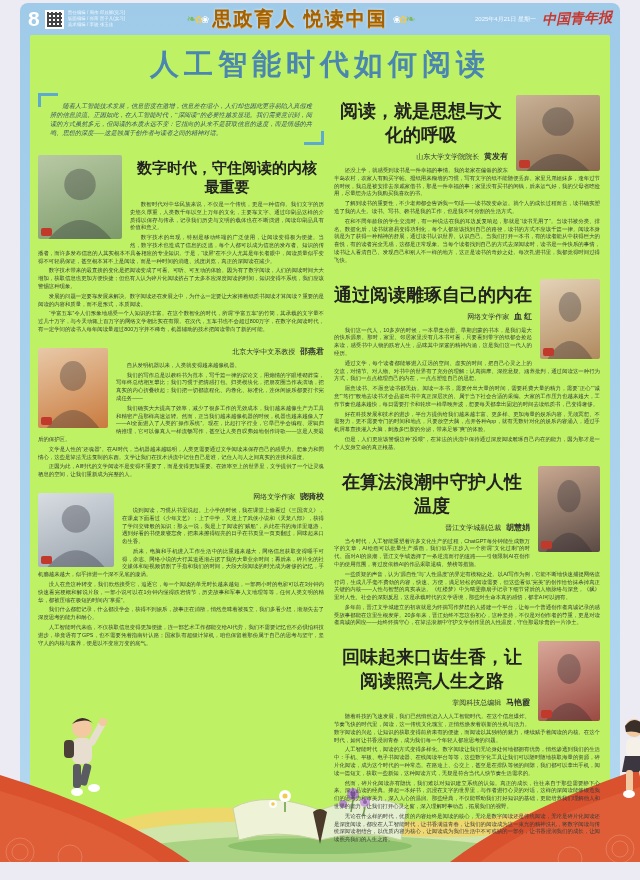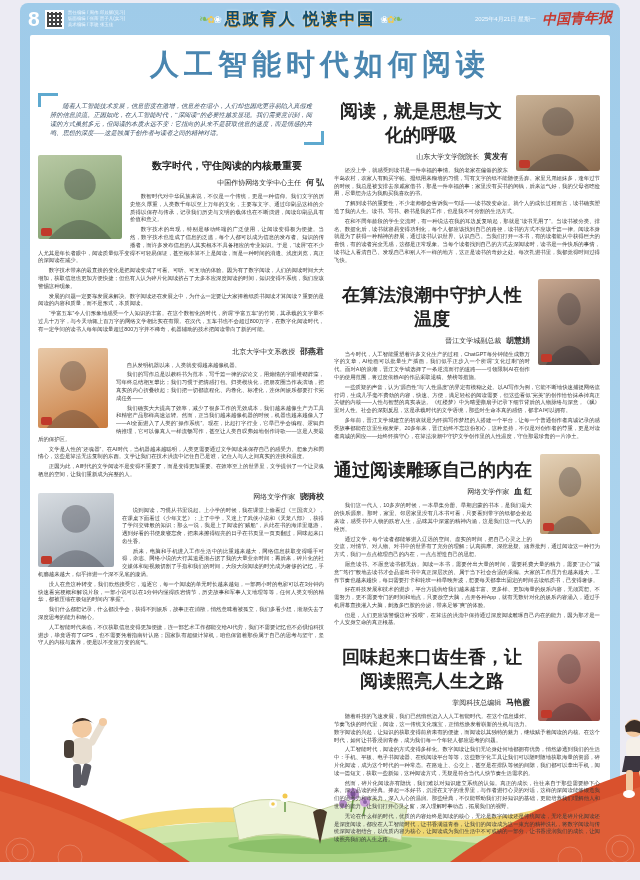--- a/index.html
+++ b/index.html
@@ -4,45 +4,45 @@
 <style>
   * { margin:0; padding:0; box-sizing:border-box; }
   body { width:640px; height:880px; background:#ecebf3; font-family:"Liberation Sans",sans-serif; position:relative; overflow:hidden; }
   .frame { position:absolute; left:20px; top:3px; width:600px; height:856px; background:linear-gradient(180deg,#9fcbe9,#b3d8f0); border-radius:8px; }
   
   .banner { position:absolute; left:20px; top:3px; width:600px; height:32px; display:flex; align-items:center; padding:0 8px; color:#fff; z-index:5; }
   .pageno { font-size:21px; font-weight:bold; color:#fff; margin-right:5px; }
   .qr { width:19px; height:19px; background-color:#fff; background-image:repeating-linear-gradient(0deg,#444 0 2px,transparent 2px 4px),repeating-linear-gradient(90deg,#444 0 2px,transparent 2px 4px); border:2px solid #fff; margin-right:4px; }
   .credits { font-size:4.5px; line-height:6px; color:#eef7ff; white-space:nowrap; }
   .banner-center { flex:1; display:flex; align-items:center; justify-content:center; gap:5px; }
-  .banner-title { font-size:16px; font-weight:bold; color:#0c4a6e; letter-spacing:2px; text-shadow:0 1px 0 #e09a2c, 0 0 3px rgba(255,255,255,.8); font-family:"Liberation Sans",sans-serif; }
+  .banner-title { font-size:19px; font-weight:bold; color:#a16207; letter-spacing:2px; text-shadow:0 1px 0 #e09a2c, 0 0 3px rgba(255,255,255,.8); font-family:"Liberation Sans",sans-serif; }
   .flower-cluster { font-size:10px; letter-spacing:-2px; }
   .flower-cluster .w { color:#fff; } .flower-cluster .y { color:#f3c94f; } .flower-cluster .g { color:#7fba5a; font-size:12px; }
   .banner-date { font-size:6px; color:#f2f9ff; margin-right:6px; white-space:nowrap; }
   .masthead { font-family:"Liberation Serif",serif; font-style:italic; font-weight:bold; color:#c8372d; font-size:14px; white-space:nowrap; transform:rotate(-2deg); }
   
-  .content { position:absolute; left:30px; top:35px; width:580px; height:816px; background:#ffffff; border-radius:2px; overflow:hidden; }
+  .content { position:absolute; left:30px; top:35px; width:580px; height:816px; background:#bef264; border-radius:2px; overflow:hidden; }
   .headline { text-align:center; font-size:29px; font-weight:bold; color:#4a86b0; letter-spacing:5px; margin:10px 0 8px; font-family:"Liberation Serif",serif; }
   .cols { display:flex; gap:10px; padding:0 8px; position:relative; z-index:1; }
   .col-l { width:286px; } .col-r { width:266px; }
   
   .intro { position:relative; padding:8px 12px; margin-bottom:8px; }
   .intro p { font-size:6.2px; line-height:9px; color:#3d5166; font-style:italic; text-align:justify; text-indent:2em; font-family:"Liberation Serif",serif; }
   .cnr { position:absolute; width:20px; height:14px; }
   .cnr-tl { left:0; top:0; border-left:3px solid #5ea9cf; border-top:3px solid #5ea9cf; }
   .cnr-br { right:0; bottom:0; border-right:3px solid #5ea9cf; border-bottom:3px solid #5ea9cf; }
   
   article { margin-bottom:10px; overflow:hidden; }
   .photo { width:84px; height:84px; border-radius:2px; position:relative; flex-shrink:0; }
   .photo.fl { float:left; margin:2px 8px 3px 0; }
   .photo.fr { float:right; margin:2px 0 3px 8px; }
   .photo svg { position:absolute; inset:0; width:100%; height:100%; }
   .badge { position:absolute; left:3px; bottom:3px; width:11px; height:8px; background:#c0392b; border-radius:2px; }
   h2.atitle { text-align:center; font-weight:bold; color:#222; font-family:"Liberation Serif",serif; margin:6px 0 4px; }
-  .col-l h2.atitle { font-size:10px; letter-spacing:0; }
+  .col-l h2.atitle { font-size:15px; letter-spacing:0; }
   .col-r h2.atitle { font-size:18px; letter-spacing:0; }
   .byline { text-align:right; font-size:7px; color:#333; margin-bottom:5px; font-family:"Liberation Serif",serif; }
   .byline b { font-size:8px; margin-left:3px; }
   .body p { font-size:5.4px; line-height:7.8px; color:#3a3a3a; text-align:justify; text-indent:2em; margin-bottom:2px; }
   
   .deco { position:absolute; left:0; bottom:18px; width:640px; height:105px; z-index:0; pointer-events:none; }
   .deco svg { position:absolute; left:0; bottom:0; }
   .fig { position:absolute; z-index:3; }
   .fig-boy { left:52px; bottom:60px; }
   .fig-girl { right:28px; bottom:62px; }
@@ -83,24 +83,20 @@
       <div id="left-articles">
   <article>
     <div class="photo fl" style="width: 84px; height: 84px; background: linear-gradient(160deg, rgb(184, 201, 164), rgb(125, 154, 106));">
       <svg viewBox="0 0 40 40" preserveAspectRatio="none">
         <circle cx="20" cy="14" r="7.5" fill="rgba(30,30,40,0.30)"></circle>
         <path d="M5,40 Q20,22 35,40 Z" fill="rgba(30,30,40,0.30)"></path>
       </svg>
       <span class="badge"></span>
     </div>
     <h2 class="atitle">数字时代，守住阅读的内核最重要</h2>
-    <div class="byline">
-      <span>中国作协网络文学中心主任</span>
-      <b>何 弘</b>
-    </div>
     <div class="body">
               <p>数智时代对中华民族来说，不仅是一个传统，更是一种信仰。我们文字的历史悠久厚重，人类数千年以至上万年的文化，主要靠文字、通过印刷品这样的介质得以保存与传承，记录我们历史与文明的载体也在不断演进，阅读印刷品具有价值和意义。</p>
               <p>数字技术的出现，特别是移动终端的广泛使用，让阅读变得极为便捷。当然，数字技术也造成了信息的泛滥，每个人都可以成为信息的发布者、知识的传播者，而许多发布信息的人其实根本不具备相应的专业知识。于是，“读屏”在不少人尤其是年长者眼中，阅读质量似乎变得不可轻易保证，甚至根本算不上是阅读，而是一种时间的消遣、浅度浏览，真正的深阅读在减少。</p>
               <p>数字技术带来的最直接的变化是把阅读变成了可看、可听、可互动的体验。因为有了数字阅读，人们的阅读时间大大增加，获取信息也更加方便快捷；但也有人认为碎片化阅读挤占了太多本应深度阅读的时间，知识变得不系统，我们应该警惕这种现象。</p>
               <p>发展的问题一定要靠发展来解决。数字阅读还在发展之中，为什么一定要让大家捧着纸质书阅读才算阅读？重要的是阅读的内容和质量，而不是形式，本质阅读。</p>
               <p>“学富五车”令人们形象地感受一个人知识的丰富。在这个数智化的时代，所谓“学富五车”的竹简，其承载的文字量不过几十万字，与今天动辄上百万字的网络文学相比实在有限。在汉代，五车书也不会超过800万字，在数字化阅读时代，有一定学问的读书人每年阅读量超过800万字并不稀奇，机器辅助的技术把阅读带向了新的可能。</p>
             </div>
   </article>
 
   <article>
@@ -162,58 +158,58 @@
       <b>黄发有</b>
     </div>
     <div class="body">
               <p>还没上学，就感受到读书是一件幸福的事情。我的老家在偏僻的胶东半岛农村，农家人有购买字帖、报纸用来糊墙的习惯，写有文字的纸不能随便丢弃。家里兄弟姐妹多，逢年过节的时候，我总是被安排去亲戚家借书，那是一件幸福的事；家里没有买书的闲钱，后来运气好，我的父母省吃俭用，尽量想办法为我购买我喜欢的书。</p>
               <p>了解到读书的重要性，不少老师都会告诉我一句话——读书改变命运。就个人的成长过程而言，读书确实塑造了我的人生。读书、写书、教书是我的工作，也是我不可分割的生活方式。</p>
               <p>在和不同年龄段的学生交流时，有一种说法在我的耳边反复响起，那就是“读书无用了”。当读书被分类、排名、数据化后，读书就容易变得功利化，每个人都应该找到自己的路径，读书的方式不应该千篇一律。阅读本身就是为了获得一种精神的舒展，通过读书认识世界、认识自己。当我们打开一本书，有的读者能从中获得巨大的喜悦，有的读者完全无感，这都是正常现象。当每个读者找到自己的方式去深阅读时，读书是一件快乐的事情，读书让人看清自己、发现自己和别人不一样的地方，这正是读书的奇妙之处。每次扎进书里，我都觉得时间过得飞快。</p>
             </div>
   </article>
 
   <article>
-    <div class="photo fr" style="width: 62px; height: 86px; background: linear-gradient(160deg, rgb(201, 168, 144), rgb(90, 74, 68));">
-      <svg viewBox="0 0 40 40" preserveAspectRatio="none">
-        <circle cx="20" cy="14" r="7.5" fill="rgba(30,30,40,0.30)"></circle>
-        <path d="M5,40 Q20,22 35,40 Z" fill="rgba(30,30,40,0.30)"></path>
-      </svg>
-      <span class="badge"></span>
-    </div>
-    <h2 class="atitle">在算法浪潮中守护人性温度</h2>
-    <div class="byline">
-      <span>晋江文学城副总裁</span>
-      <b>胡慧娟</b>
-    </div>
-    <div class="body">
-              <p>当今时代，人工智能重塑着许多文化生产的过程，ChatGPT每分钟能生成数万字的文章，AI绘画可以批量生产插画，我们似乎正步入一个所谓“文化过剩”的时代。面对AI的浪潮，晋江文学城选择了一条逆流而行的道路——引领限制AI在创作中的使用范围，将过度依赖AI的作品采取退稿、禁榜等措施。</p>
-              <p>一些质疑的声音，认为“源自性”与“人性温度”的界定有模糊之处。以AI写作为例，它能不断地快速捕捉网络流行词，生成几乎毫不费劲的内容，快速、方便，满足轻松的阅读需要，但这些看似“完美”的创作恰恰抹杀掉真正关键的内核——人性与智慧的真实表达。《红楼梦》中为晴雯撕扇子记录下细节背后的人物脉络与深意，《飘》里对人性、社会的深刻反思，这是承载时代的文学语境，那些对生命本真的感悟，都非AI可以拥有。</p>
-              <p>多年前，晋江文学城建立的初衷就是为怀揣写作梦想的人搭建一个平台，让每一个普通创作者真诚记录的感受故事都能在这里生根发芽。20多年来，晋江始终不忘这份初心，这种坚持，不仅是对创作者的尊重，更是对读者真诚的回应——始终怀揣守心，在算法浪潮中守护文学创作里的人性温度，守住那最珍贵的一片净土。</p>
-            </div>
-  </article>
-
-  <article>
     <div class="photo fr" style="width: 60px; height: 80px; background: linear-gradient(160deg, rgb(228, 210, 184), rgb(176, 137, 94));">
       <svg viewBox="0 0 40 40" preserveAspectRatio="none">
         <circle cx="20" cy="14" r="7.5" fill="rgba(30,30,40,0.30)"></circle>
         <path d="M5,40 Q20,22 35,40 Z" fill="rgba(30,30,40,0.30)"></path>
       </svg>
       <span class="badge"></span>
     </div>
     <h2 class="atitle">通过阅读雕琢自己的内在</h2>
     <div class="byline">
       <span>网络文学作家</span>
       <b>血 红</b>
     </div>
     <div class="body">
               <p>我们这一代人，10多岁的时候，一本早集分册、早期启蒙的书本，是我们最大的快乐源泉。那时，家里、邻居家里没有几本书可看，只要看到带字的纸都会捡起来读，感受书中人物的跌宕人生，品味其中深邃的精神内涵，这是我们这一代人的经历。</p>
               <p>通过文学，每个读者都能够进入辽远的空间、虚实的时间，把自己心灵之上的交流，对情节、对人物、对书中的世界有了充分的理解；认真揣摩、深挖悬疑、涵养批判，通过阅读这一种行为方式，我们一点点梳理自己的内在，一点点塑造自己的思想。</p>
               <p>愿意读书、不愿意读书都无妨。阅读一本书，需要付出大量的时间，需要耗费大量的精力，需要“正心”“诚意”“笃行”般地去读书才会品鉴出书中真正深层次的、属于当下社会合适的采编。大家的工作压力也越来越大，工作节奏也越来越快，每日需要打卡和轮班一样早晚奔波，想要每天都拿出固定的时间去读纸质书，已变得奢侈。</p>
               <p>好在科技发展和技术的进步，平台方提供给我们越来越丰富、更多样、更加海量的娱乐内容，无须冥想、不需努力，更不需要专门的时间和地点，只要放空大脑，点开各种App，就有无数针对化的娱乐内容涌入，通过手机屏幕直接灌入大脑，刺激多巴胺的分泌，带来足够“爽”的体验。</p>
               <p>但是，人们更应该警惕这种“投喂”，在算法的洪流中保持通过深度阅读雕琢自己内在的能力，因为那才是一个人安身立命的真正根基。</p>
+            </div>
+  </article>
+
+  <article>
+    <div class="photo fr" style="width: 62px; height: 86px; background: linear-gradient(160deg, rgb(201, 168, 144), rgb(90, 74, 68));">
+      <svg viewBox="0 0 40 40" preserveAspectRatio="none">
+        <circle cx="20" cy="14" r="7.5" fill="rgba(30,30,40,0.30)"></circle>
+        <path d="M5,40 Q20,22 35,40 Z" fill="rgba(30,30,40,0.30)"></path>
+      </svg>
+      <span class="badge"></span>
+    </div>
+    <h2 class="atitle">在算法浪潮中守护人性温度</h2>
+    <div class="byline">
+      <span>晋江文学城副总裁</span>
+      <b>胡慧娟</b>
+    </div>
+    <div class="body">
+              <p>当今时代，人工智能重塑着许多文化生产的过程，ChatGPT每分钟能生成数万字的文章，AI绘画可以批量生产插画，我们似乎正步入一个所谓“文化过剩”的时代。面对AI的浪潮，晋江文学城选择了一条逆流而行的道路——引领限制AI在创作中的使用范围，将过度依赖AI的作品采取退稿、禁榜等措施。</p>
+              <p>一些质疑的声音，认为“源自性”与“人性温度”的界定有模糊之处。以AI写作为例，它能不断地快速捕捉网络流行词，生成几乎毫不费劲的内容，快速、方便，满足轻松的阅读需要，但这些看似“完美”的创作恰恰抹杀掉真正关键的内核——人性与智慧的真实表达。《红楼梦》中为晴雯撕扇子记录下细节背后的人物脉络与深意，《飘》里对人性、社会的深刻反思，这是承载时代的文学语境，那些对生命本真的感悟，都非AI可以拥有。</p>
+              <p>多年前，晋江文学城建立的初衷就是为怀揣写作梦想的人搭建一个平台，让每一个普通创作者真诚记录的感受故事都能在这里生根发芽。20多年来，晋江始终不忘这份初心，这种坚持，不仅是对创作者的尊重，更是对读者真诚的回应——始终怀揣守心，在算法浪潮中守护文学创作里的人性温度，守住那最珍贵的一片净土。</p>
             </div>
   </article>
 
   <article>
     <div class="photo fr" style="width: 62px; height: 80px; background: linear-gradient(160deg, rgb(216, 168, 152), rgb(154, 74, 66));">
       <svg viewBox="0 0 40 40" preserveAspectRatio="none">
         <circle cx="20" cy="14" r="7.5" fill="rgba(30,30,40,0.30)"></circle>
         <path d="M5,40 Q20,22 35,40 Z" fill="rgba(30,30,40,0.30)"></path>
       </svg>
       <span class="badge"></span>

